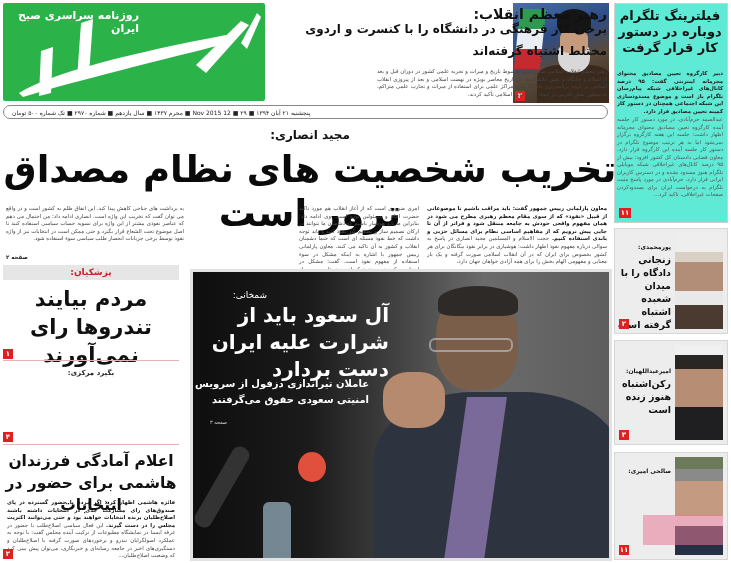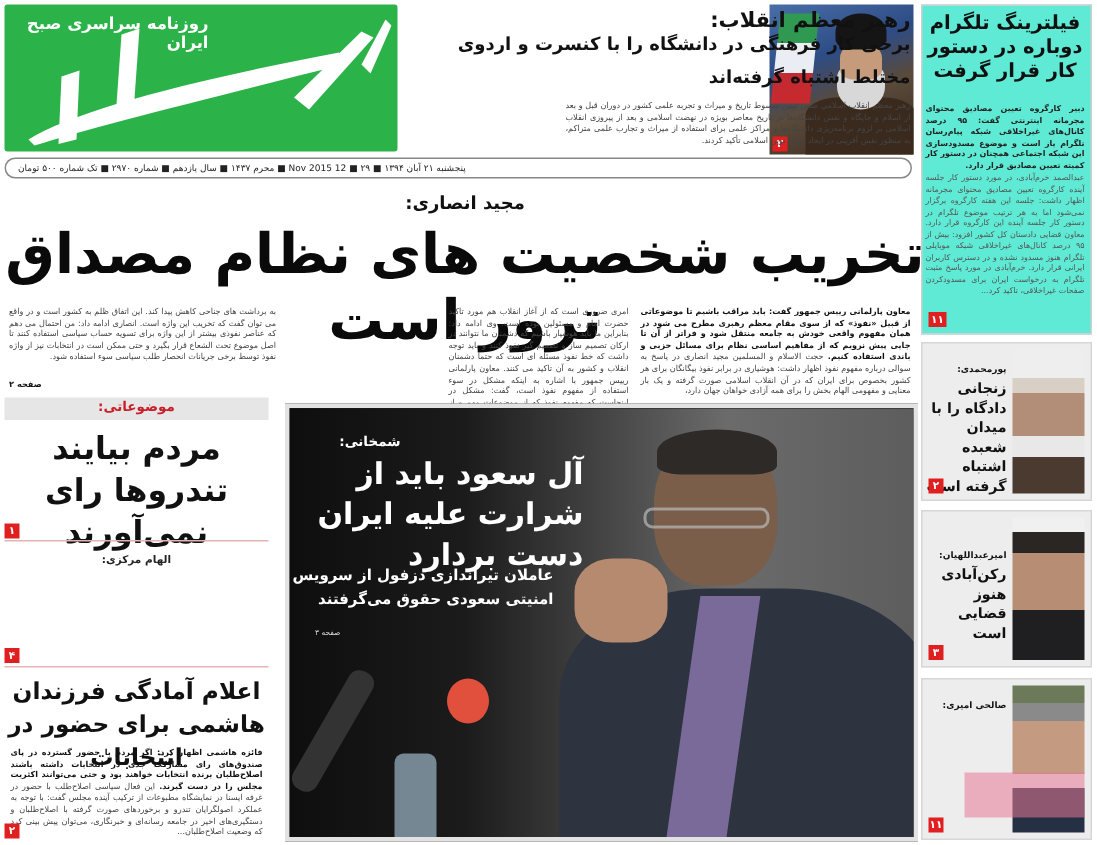--- a/index.html
+++ b/index.html
@@ -63,21 +63,21 @@
   .ps-bg { position: absolute; inset: 0; background: linear-gradient(90deg, #0e0e0e 0%, #1b1b1b 28%, #3a3a3a 45%, #6b6b6b 70%, #5d5d5d 100%); }
   .ps-head { position: absolute; left: 243px; top: 18px; width: 82px; height: 100px; background: #7a5e4a; border-radius: 45% 45% 40% 40%; }
   .ps-hair { position: absolute; left: 245px; top: 14px; width: 80px; height: 30px; background: #2d2a27; border-radius: 50% 50% 20% 20%; }
   .ps-glasses { position: absolute; left: 236px; top: 66px; width: 84px; height: 14px; border: 2px solid #b9b9b9; border-radius: 6px; opacity: .7; }
   .ps-suit { position: absolute; left: 180px; top: 120px; width: 250px; height: 180px; background: #2e3340; border-radius: 40% 40% 0 0; }
   .ps-shirt { position: absolute; left: 262px; top: 125px; width: 40px; height: 170px; background: #7a6a9a; transform: skewX(-8deg); }
   .ps-hand { position: absolute; left: 190px; top: 100px; width: 62px; height: 56px; background: #b58a6e; border-radius: 40%; }
   .ps-mic1 { position: absolute; left: 20px; top: 170px; width: 18px; height: 90px; background: #333; transform: rotate(30deg); border-radius: 8px; }
   .ps-mic2 { position: absolute; left: 105px; top: 180px; width: 28px; height: 30px; background: #e0503c; border-radius: 50%; }
   .ps-bottle { position: absolute; left: 70px; top: 230px; width: 28px; height: 70px; background: rgba(180,210,230,.6); border-radius: 6px 6px 2px 2px; }
-  .ps-kicker { position: absolute; right: 342px; top: 18px; font-size: 9px; font-weight: bold; color: #fff; white-space: nowrap; margin-left: 20px; }
+  .ps-kicker { position: absolute; right: 342px; top: 18px; font-size: 9px; font-weight: normal; color: #fff; white-space: nowrap; margin-left: 20px; }
   .ps-title { position: absolute; right: 220px; top: 30px; width: 200px; font-size: 20px; font-weight: bold; line-height: 27px; color: #fff; text-align: right; }
   .ps-sub { position: absolute; right: 240px; top: 104px; width: 178px; font-size: 10px; font-weight: bold; line-height: 16px; color: #fff; text-align: right; }
   .ps-page { position: absolute; right: 382px; top: 147px; font-size: 5px; color: #ddd; }
 </style>
 </head>
 <body>
 
 <div class="abs logo-box">
   <div class="logo-tagline">روزنامه سراسری صبح ایران</div>
   <svg class="logo-mark" viewBox="0 0 250 85">
@@ -115,21 +115,21 @@
 <div class="abs side-card" style="top:228px;height:106px;">
   <div class="photo" style="background:linear-gradient(180deg,#eee 0 20%,#d9d0c5 20% 30%,#b28e78 30% 60%,#e8e8e8 60% 75%,#4a3a30 75%);"></div>
   <div class="kicker" style="top:14px;">پورمحمدی:</div>
   <div class="title" style="top:24px;">زنجانی دادگاه را با میدان شعبده اشتباه گرفته است</div>
   <div class="page-badge">۲</div>
 </div>
 
 <div class="abs side-card" style="top:340px;height:105px;">
   <div class="photo" style="background:linear-gradient(180deg,#f0f0f0 0 10%,#2a2624 10% 25%,#b78e74 25% 65%,#1f1f22 65%);"></div>
   <div class="kicker" style="top:26px;">امیرعبداللهیان:</div>
-  <div class="title" style="top:36px;">رکن‌آبادی هنوز قضایی است</div>
+  <div class="title" style="top:36px;">رکن‌اشتباه هنوز زنده است</div>
   <div class="page-badge">۳</div>
 </div>
 
 <div class="abs side-card" style="top:452px;height:108px;">
   <div class="photo" style="background:linear-gradient(180deg,#6d7a5a 0 12%,#8a8a8a 12% 24%,#c49a80 24% 60%,#eaeaea 60% 70%,#263044 70%);"></div>
   <div class="kicker" style="top:14px;">صالحی امیری:</div>
   <div class="page-badge">۱۱</div>
   <div style="position:absolute;left:28px;top:62px;width:80px;height:30px;background:rgba(230,120,150,.55);"></div>
 </div>
 
@@ -138,25 +138,25 @@
 
 <div class="abs col-text" style="right:124px;top:205px;width:180px;">
   <b>معاون پارلمانی رییس جمهور گفت: باید مراقب باشیم تا موضوعاتی از قبیل «نفوذ» که از سوی مقام معظم رهبری مطرح می شود در همان مفهوم واقعی خودش به جامعه منتقل شود و فراتر از آن تا جایی پیش نرویم که از مفاهیم اساسی نظام برای مسائل حزبی و باندی استفاده کنیم.</b>
   <span>حجت الاسلام و المسلمین مجید انصاری در پاسخ به سوالی درباره مفهوم نفوذ اظهار داشت: هوشیاری در برابر نفوذ بیگانگان برای هر کشور بخصوص برای ایران که در آن انقلاب اسلامی صورت گرفته و یک بار معنایی و مفهومی الهام بخش را برای همه آزادی خواهان جهان دارد،</span>
 </div>
 <div class="abs col-text" style="right:312px;top:205px;width:120px;">امری ضروری است که از آغاز انقلاب هم مورد تاکید حضرت امام و مسئولین بوده است. وی ادامه داد: بنابراین ما باید هوشیار باشیم که دشمنان ما نتوانند در ارکان تصمیم ساز و تصمیم گیر نفوذ کنند و باید توجه داشت که خط نفوذ مسئله ای است که حتما دشمنان انقلاب و کشور به آن تاکید می کنند. معاون پارلمانی رییس جمهور با اشاره به اینکه مشکل در سوء استفاده از مفهوم نفوذ است، گفت: مشکل در اینجاست که مفهوم نفوذ که از موضوعات مهم و از ملزومات امنیت ملی ماست،</div>
 <div class="abs col-text" style="left:6px;top:205px;width:178px;">به برداشت های جناحی کاهش پیدا کند. این اتفاق ظلم به کشور است و در واقع می توان گفت که تخریب این واژه است. انصاری ادامه داد: من احتمال می دهم که عناصر نفوذی بیشتر از این واژه برای تسویه حساب سیاسی استفاده کنند تا اصل موضوع تحت الشعاع قرار بگیرد و حتی ممکن است در انتخابات نیز از واژه نفوذ توسط برخی جریانات انحصار طلب سیاسی سوء استفاده شود.</div>
 <div class="abs see-page" style="left:6px;top:254px;">صفحه ۲</div>
 
 <div class="abs left-col">
-  <div class="left-kicker-bar">موضوعاتی:</div>
+  <div class="left-kicker-bar">پزشکیان:</div>
   <div class="left-h1">مردم بیایند تندروها رای نمی‌آورند</div>
   <div class="page-badge" style="position:absolute;left:0;top:84px;">۱</div>
   <div class="left-sep" style="top:95px;"></div>
-  <div class="left-k2">الهام مرکزی:</div>
+  <div class="left-k2">بگیرد مرکزی:</div>
   <div class="page-badge" style="position:absolute;left:0;top:167px;">۴</div>
   <div class="left-sep" style="top:179px;"></div>
   <div class="left-h3">اعلام آمادگی فرزندان هاشمی برای حضور در انتخابات</div>
   <div class="left-body col-text">
     <b>فائزه هاشمی اظهار کرد: اگر مردم با حضور گسترده در پای صندوق‌های رای مشارکت جدی در انتخابات داشته باشند اصلاح‌طلبان برنده انتخابات خواهند بود و حتی می‌توانند اکثریت مجلس را در دست گیرند.</b>
     <span>این فعال سیاسی اصلاح‌طلب با حضور در غرفه ایسنا در نمایشگاه مطبوعات از ترکیب آینده مجلس گفت: با توجه به عملکرد اصولگرایان تندرو و برخوردهای صورت گرفته با اصلاح‌طلبان و دستگیری‌های اخیر در جامعه رسانه‌ای و خبرنگاری، می‌توان پیش بینی کرد که وضعیت اصلاح‌طلبان...</span>
   </div>
   <div class="page-badge" style="position:absolute;left:0;top:284px;">۲</div>
 </div>
 

